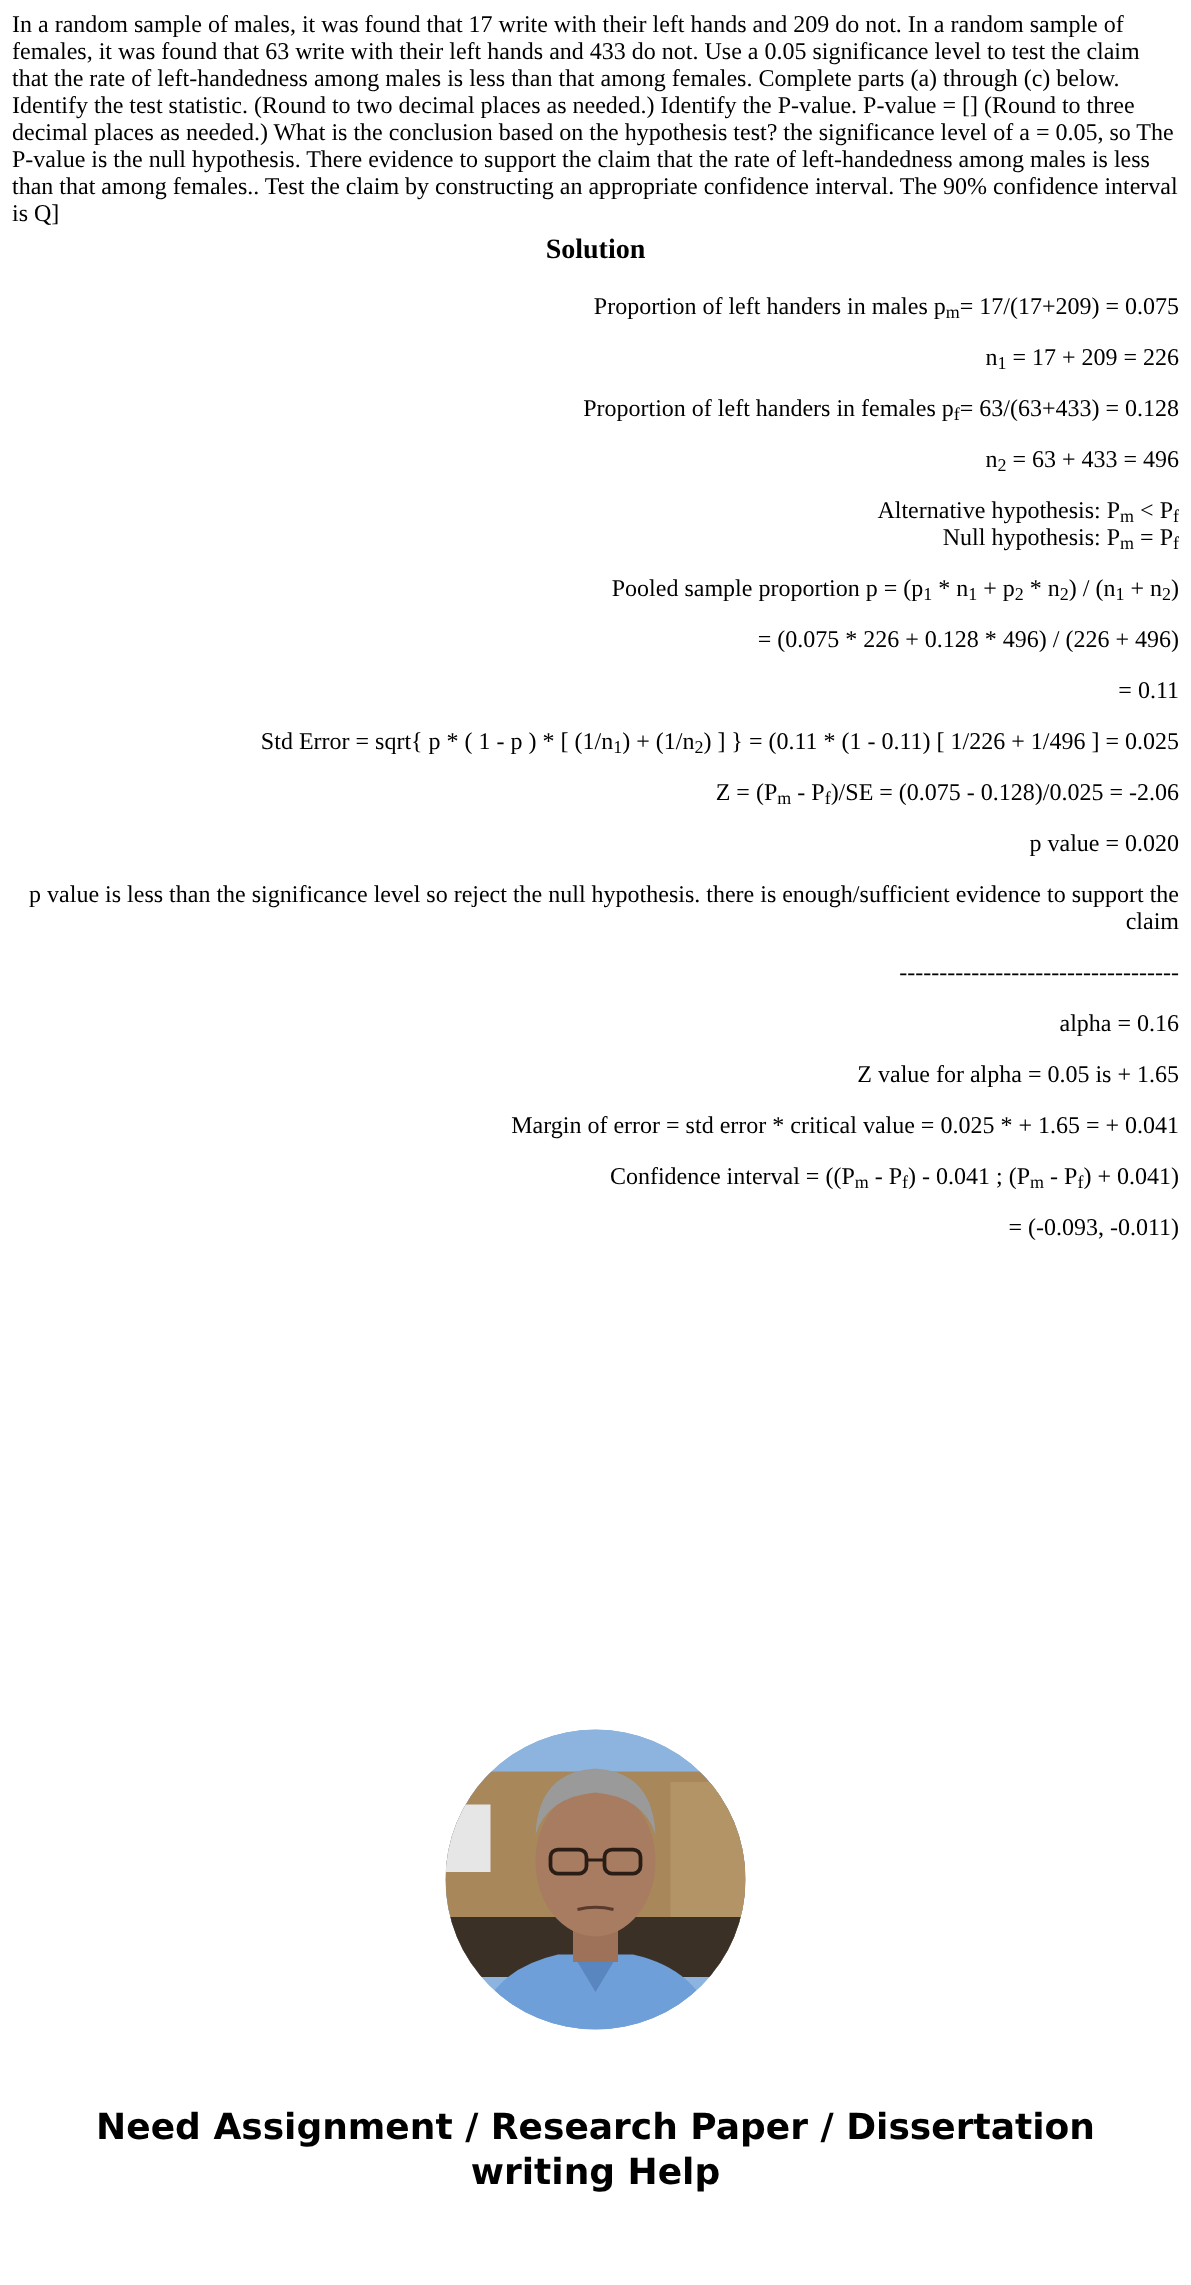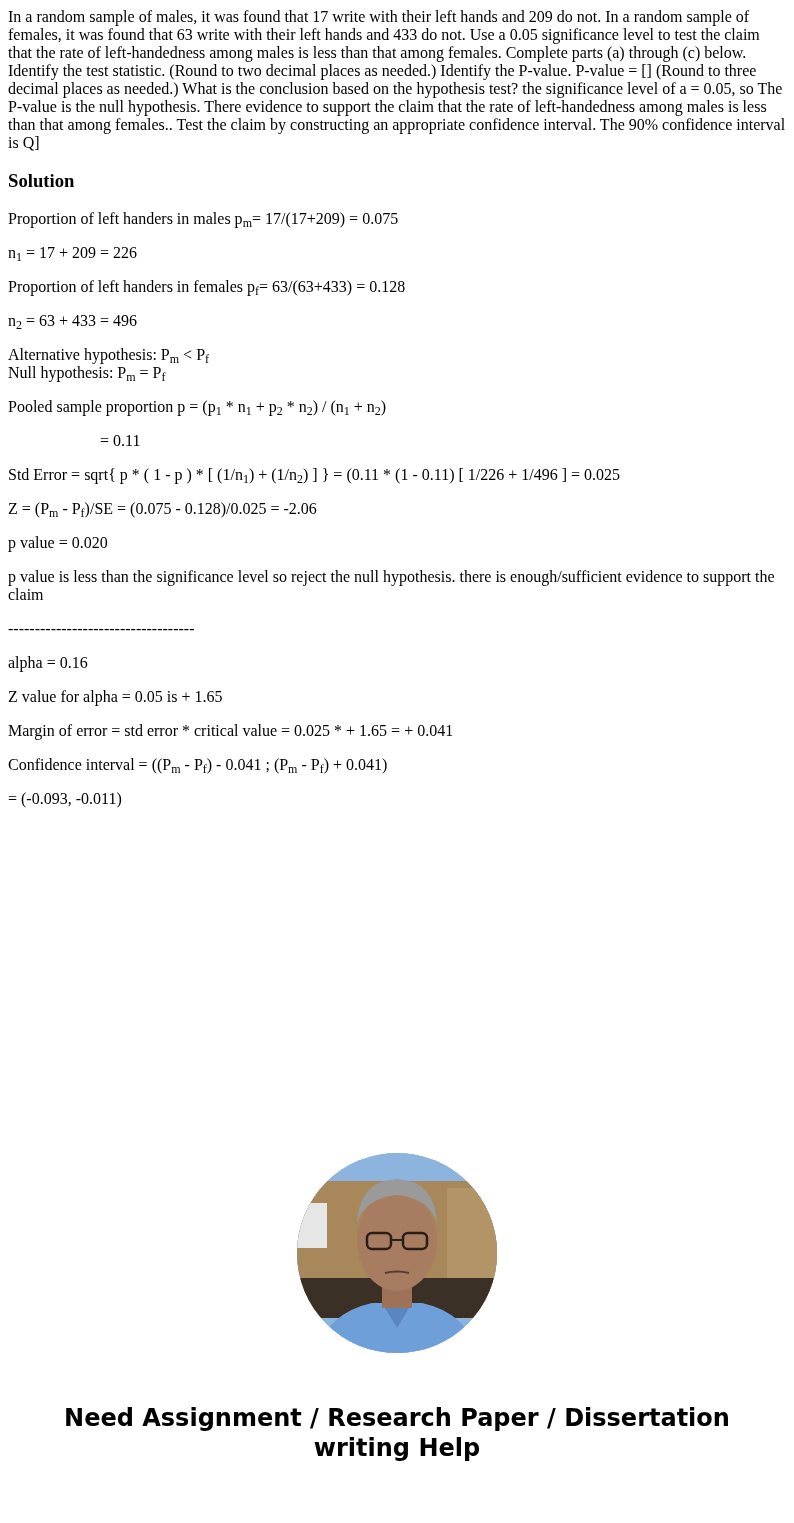--- a/index.html
+++ b/index.html
@@ -10,24 +10,25 @@
       overflow: hidden;
       font-family: "Liberation Serif", serif;
       font-size: 16px;
       color: #000000;
     }
     .page { padding: 8px 8px 0 8px; }
     .question { margin: 0; line-height: 18px; }
     h3.solution-heading {
       font-size: 18.7px;
       font-weight: bold;
-      margin: 18px 0 18px 0;
+      margin: 4px 0 18px 0;
       line-height: 22px;
+      text-align: center;
     }
-    .para { margin: 0 0 16px 0; line-height: 18px; }
+    .para { margin: 0 0 16px 0; line-height: 18px; text-align: right; }
     .para.indent { padding-left: 92px; }
     sub { font-size: 12px; line-height: 0; vertical-align: -3px; }
     .avatar {
       position: absolute;
       left: 297px;
       top: 1153px;
       width: 200px;
       height: 200px;
       border-radius: 50%;
       overflow: hidden;
@@ -66,20 +67,23 @@
       </div>
       <div class="para">
         <div>n<sub>2</sub> = 63 + 433 = 496</div>
       </div>
       <div class="para">
         <div>Alternative hypothesis: P<sub>m</sub> &lt; P<sub>f</sub></div>
         <div>Null hypothesis: P<sub>m</sub> = P<sub>f</sub></div>
       </div>
       <div class="para">
         <div>Pooled sample proportion p = (p<sub>1</sub> * n<sub>1</sub> + p<sub>2</sub> * n<sub>2</sub>) / (n<sub>1</sub> + n<sub>2</sub>)</div>
+      </div>
+      <div class="para indent">
+        <div>= (0.075 * 226 + 0.128 * 496) / (226 + 496)</div>
       </div>
       <div class="para indent">
         <div>= 0.11</div>
       </div>
       <div class="para">
         <div>Std Error = sqrt{ p * ( 1 - p ) * [ (1/n<sub>1</sub>) + (1/n<sub>2</sub>) ] } = (0.11 * (1 - 0.11) [ 1/226 + 1/496 ] = 0.025</div>
       </div>
       <div class="para">
         <div>Z = (P<sub>m</sub> - P<sub>f</sub>)/SE = (0.075 - 0.128)/0.025 = -2.06</div>
       </div>

